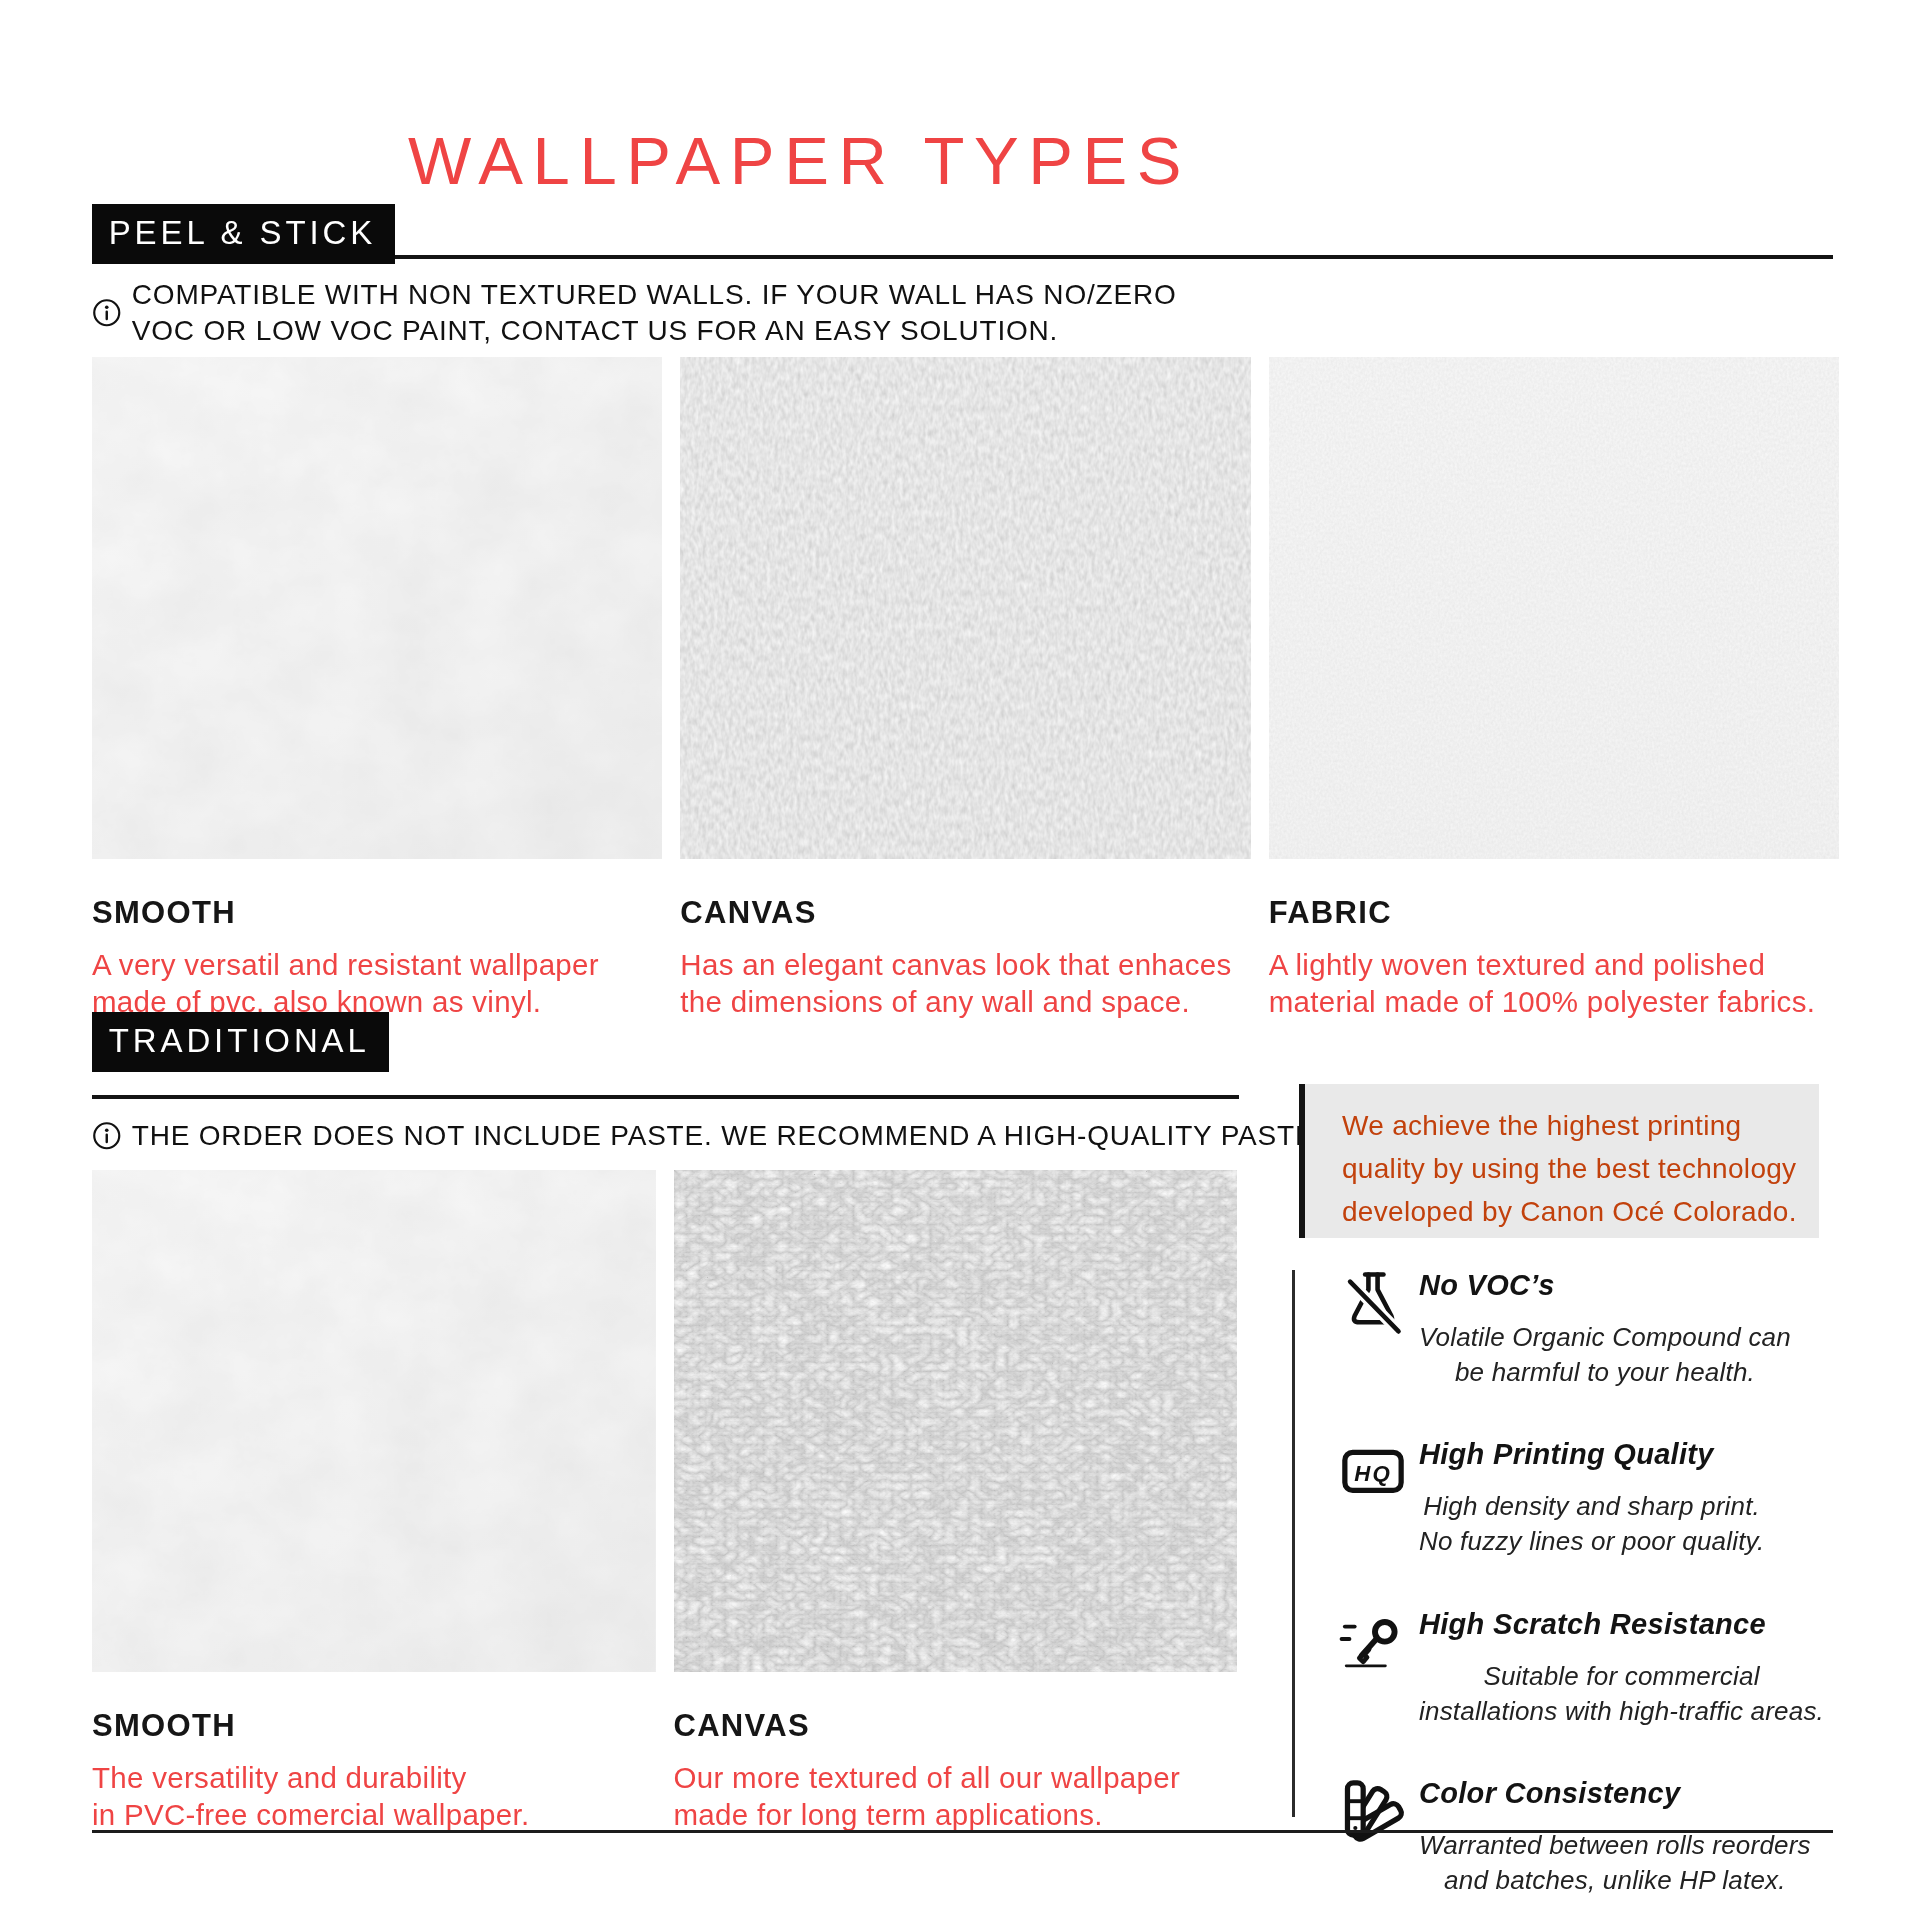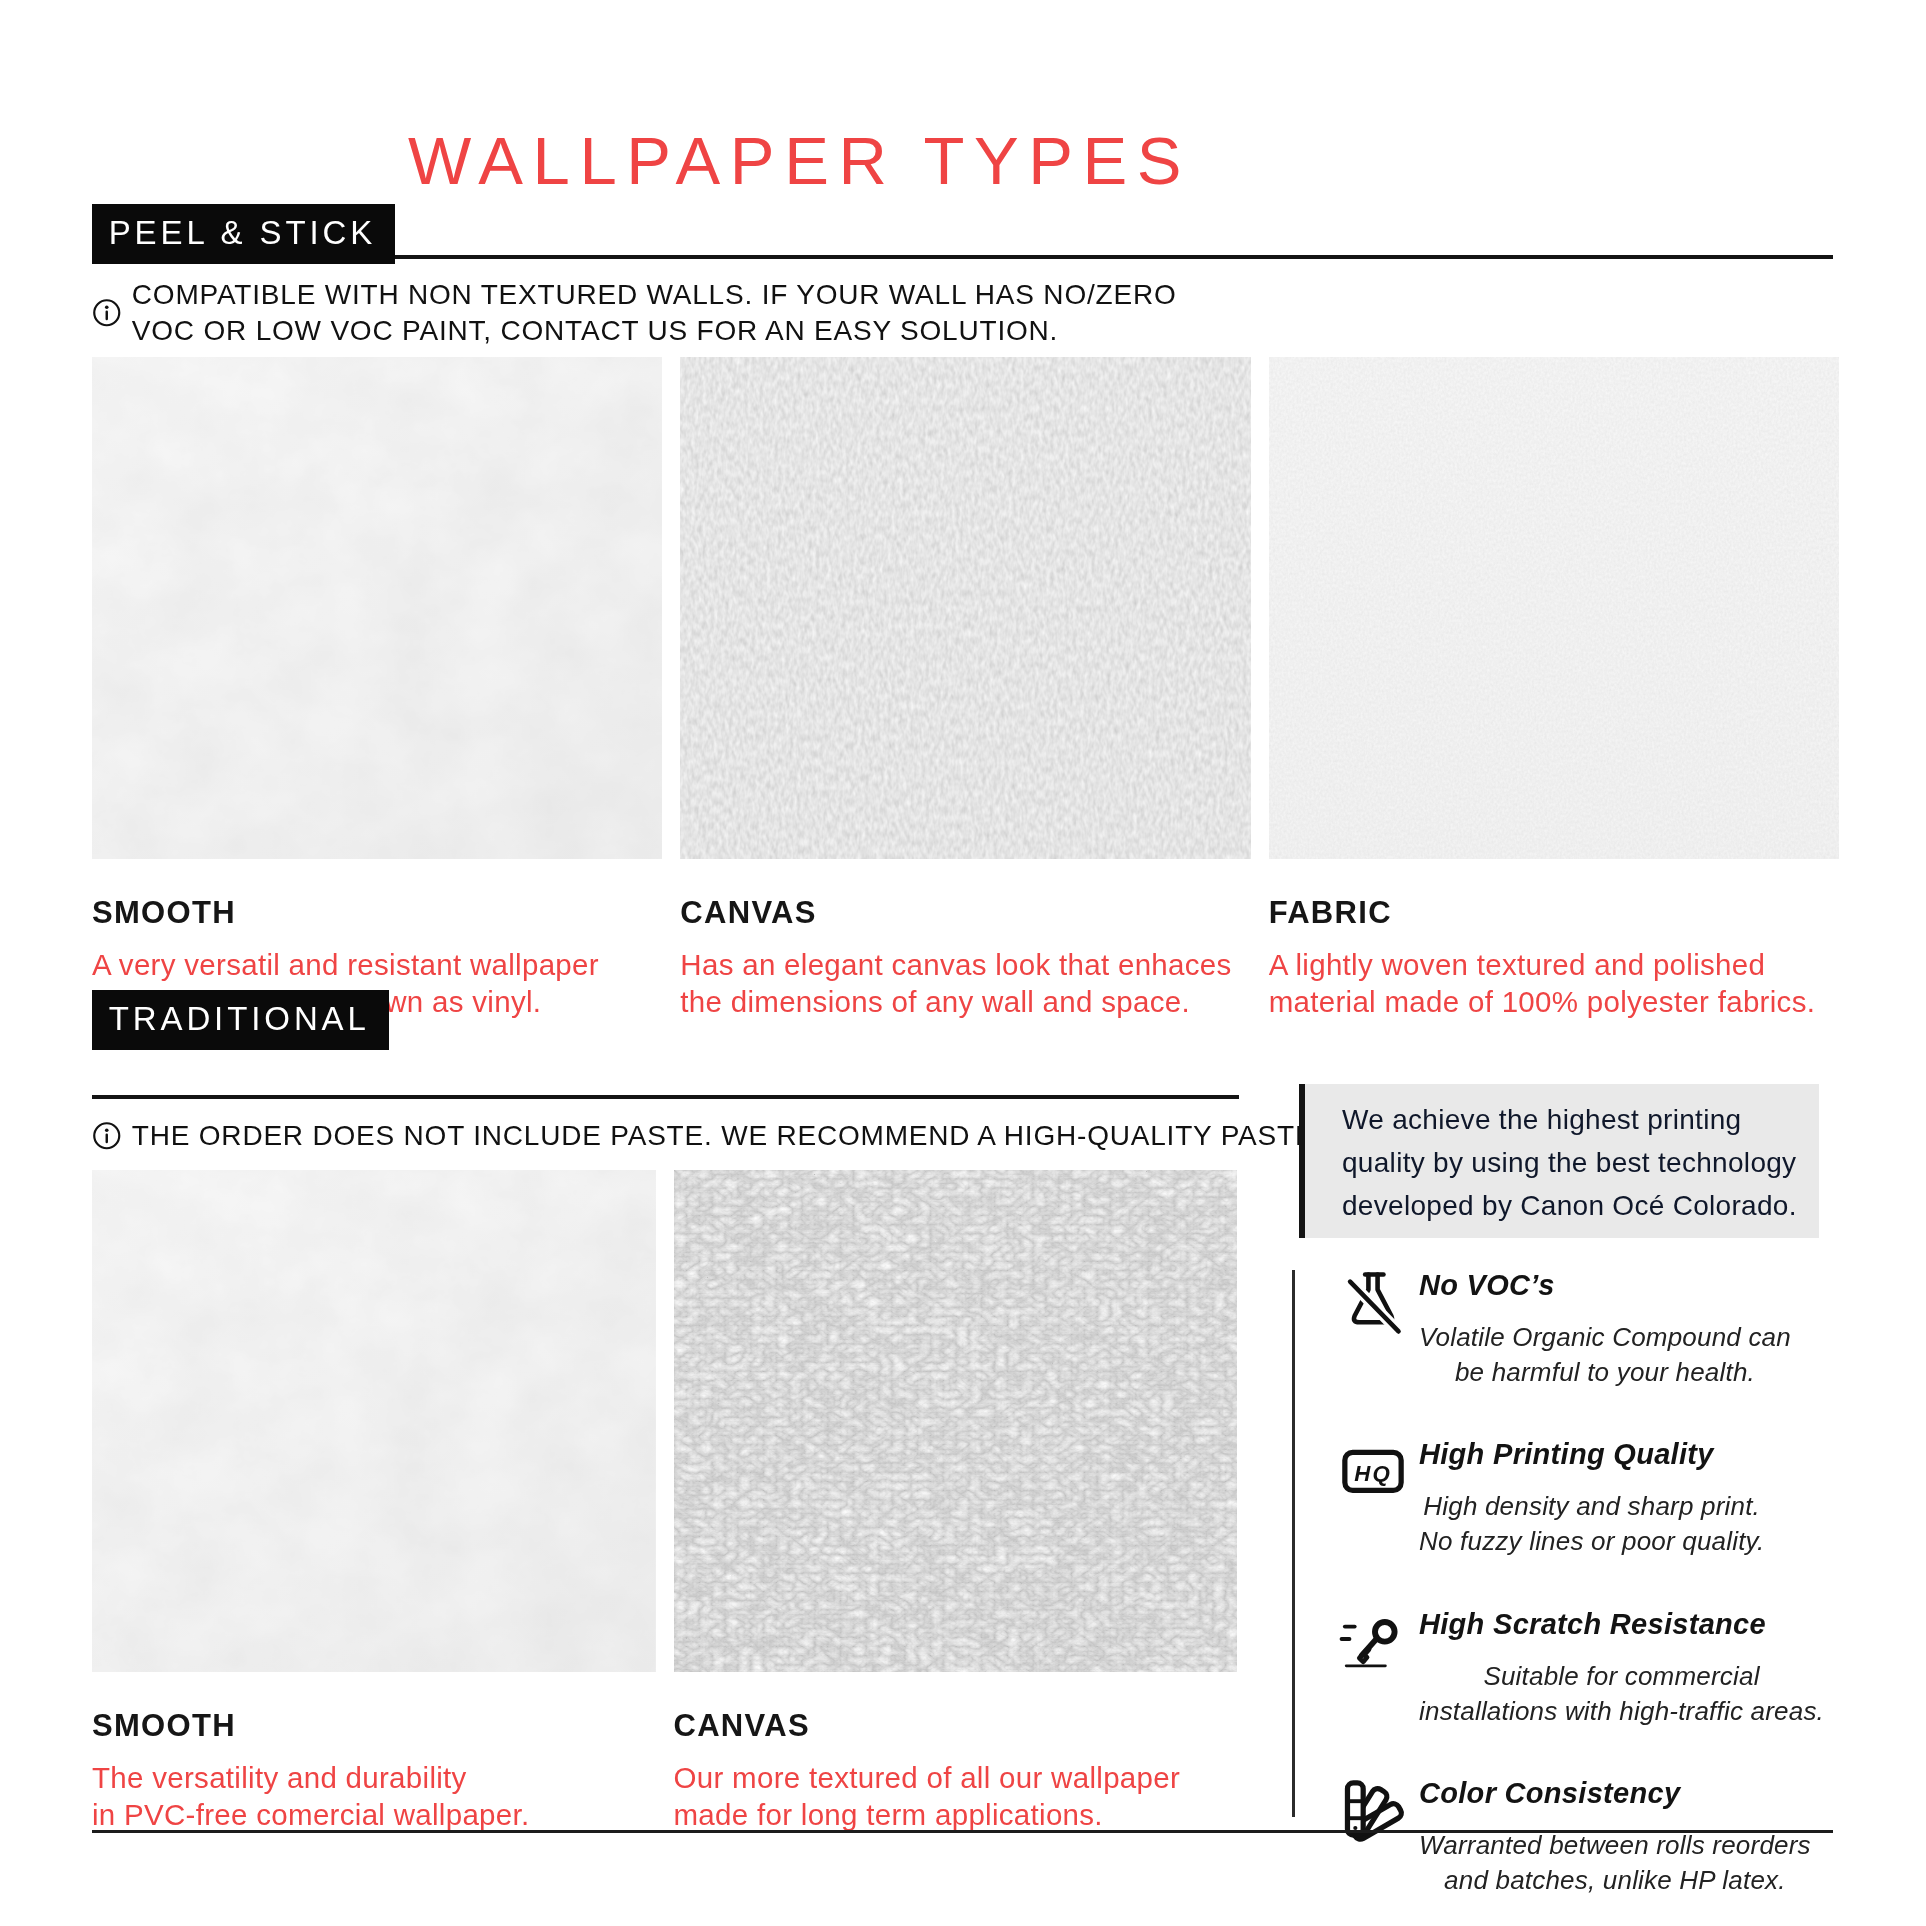--- a/index.html
+++ b/index.html
@@ -14,21 +14,21 @@
     position:absolute;left:0;top:77px;width:1599px;text-align:center;
     font-size:67px;font-weight:400;letter-spacing:9.6px;color:#ef4444;
   }
 
   
   .badge{
     position:absolute;background:#0a0a0a;color:#ffffff;white-space:nowrap;
     font-size:33px;letter-spacing:3.9px;padding:10.3px 19px 11.6px 16.7px;z-index:2;
   }
   .badge1{left:92px;top:204px;}
-  .badge2{left:92px;top:990px;}
+  .badge2{left:92px;top:1012px;}
   .rule{position:absolute;background:#141414;height:3.9px;}
   .rule1{left:92px;top:255px;width:1741px;}
   .rule2{left:92px;top:1095px;width:1147px;}
   .bottom-rule{position:absolute;left:92px;top:1830px;width:1741px;height:2.6px;background:#1c1c1c;}
 
   
   .note{position:absolute;display:flex;gap:10.3px;align-items:center;color:#111;}
   .note1{left:92px;top:277px;}
   .note2{left:92px;top:1118px;}
   .note .txt{font-size:28px;line-height:36px;letter-spacing:0.8px;}
@@ -40,22 +40,22 @@
   .row2{left:92px;top:1170px;width:1145px;grid-template-columns:repeat(2,1fr);}
   figure.card{margin:0;}
   .swatch{height:502px;background:#f0f0f0;overflow:hidden;}
   .swatch svg{display:block;width:100%;height:100%;}
   .card h3{margin:36px 0 0 0;font-size:31px;letter-spacing:1.3px;font-weight:bold;color:#161616;}
   .card p{margin:15.4px 0 0 0;font-size:29.5px;line-height:37px;letter-spacing:0.3px;color:#ef4444;}
 
   
   .quality-box{
     position:absolute;left:1299px;top:1084px;width:520px;height:154px;box-sizing:border-box;
-    background:#e9e9e9;border-left:6.4px solid #141414;padding:14px 13px 0 37px;
-    font-size:28px;line-height:43px;letter-spacing:0.3px;color:#0f172a;
+    background:#e9e9e9;border-left:6.4px solid #141414;padding:20px 13px 0 37px;
+    font-size:28px;line-height:43px;letter-spacing:0.3px;color:#c2410c;
   }
   .vline{position:absolute;left:1292px;top:1270px;width:2.6px;height:547px;background:#2b2b2b;}
   .features{position:absolute;left:1337px;top:1266px;width:533px;}
   .feature{display:flex;gap:10px;margin-bottom:46px;font-style:italic;}
   .f-ic{flex:0 0 72px;width:72px;height:72px;}
   .f-ic svg{display:block;width:72px;height:72px;}
   .f-title{font-size:29px;font-weight:bold;letter-spacing:0.3px;color:#131313;margin-top:2.6px;}
   .f-desc{margin-top:18px;font-size:26px;line-height:35px;letter-spacing:0.2px;color:#222;text-align:center;}
   svg text{font-family:"Liberation Sans",sans-serif;}
   .hidden-defs{position:absolute;width:0;height:0;overflow:hidden;}

